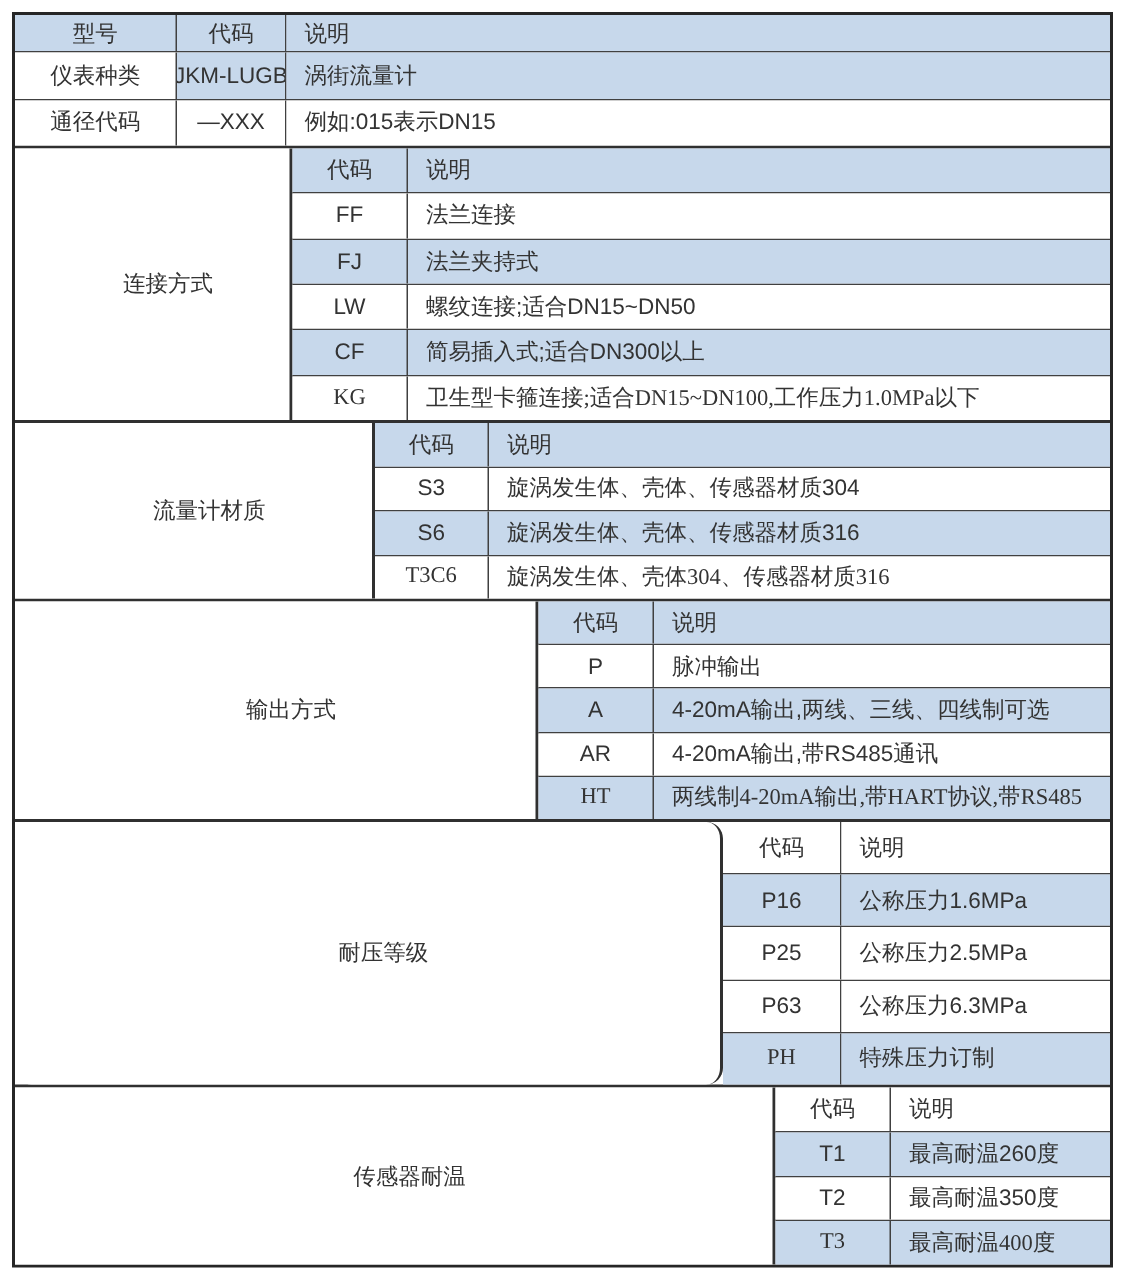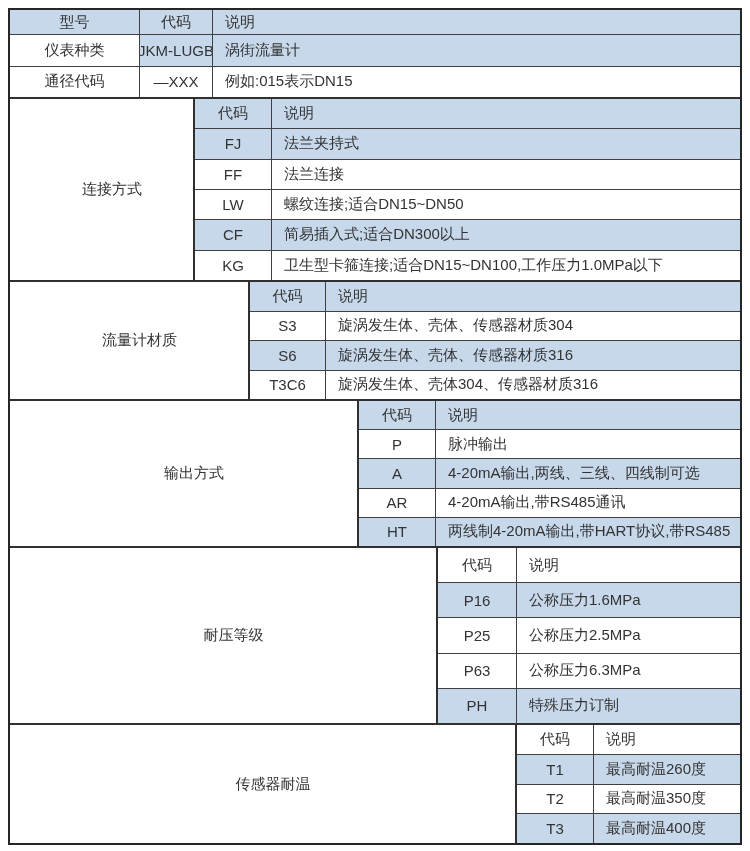--- a/index.html
+++ b/index.html
@@ -16,42 +16,42 @@
   .sec:last-child{border-bottom:none;}
   .sec-a{flex-direction:column;height:89px;}
   .sec-b{height:183px;}
   .sec-c{height:119px;}
   .sec-d{height:147px;}
   .sec-e{height:177px;}
   .sec-f{height:118px;}
   .arow{display:flex;flex:1;border-bottom:1px solid #404040;box-sizing:border-box;}
   .arow:last-child{border-bottom:none;text-align:right;}
   .arow-header{flex:0 0 25px;}
-  .c1{width:130px;border-right:1px solid #404040;}
+  .c1{width:108px;border-right:1px solid #404040;}
   .c2{width:73px;border-right:1px solid #404040;}
   .c3{flex:1;}
   .cell{display:flex;align-items:center;box-sizing:border-box;overflow:hidden;white-space:nowrap;}
   .center{justify-content:center;}
   .left{padding-left:12px;}
   .label-cell{
     display:flex;align-items:center;justify-content:center;
     border-right:2px solid #303030;box-sizing:border-box;background:#ffffff;
     overflow:hidden;white-space:nowrap;padding-left:21px;
   }
   .subtable{flex:1;display:flex;flex-direction:column;min-width:0;}
   .srow{display:flex;flex:1;border-bottom:1px solid #404040;box-sizing:border-box;min-height:0;}
-  .srow:last-child{border-bottom:none;}
+  .srow:last-child{border-bottom:none;font-family:Liberation Serif, serif;}
   .code{display:flex;align-items:center;justify-content:center;border-right:1px solid #404040;box-sizing:border-box;overflow:hidden;white-space:nowrap;}
   .desc{flex:1;display:flex;align-items:center;padding-left:12px;box-sizing:border-box;overflow:hidden;white-space:nowrap;}
   .bg-b{background:#c7d8eb;}
   .bg-w{background:#ffffff;}
   .sec-b .label-cell{width:185px;}  .sec-b .code{width:77px;}
   .sec-c .label-cell{width:240px;}  .sec-c .code{width:76px;}
   .sec-d .label-cell{width:349px;}  .sec-d .code{width:77px;}
-  .sec-e .label-cell{width:428px;}  .sec-e .code{width:79px;}
+  .sec-e .label-cell{width:472px;border-radius:11px;}  .sec-e .code{width:79px;}
   .sec-f .label-cell{width:507px;}  .sec-f .code{width:77px;}
 </style>
 </head>
 <body>
 
 <div class="spec-table">
 
   <div class="sec sec-a">
     <div class="arow arow-header">
       <div class="cell center c1 bg-b">型号</div>
@@ -71,28 +71,28 @@
   </div>
 
   <div class="sec sec-b">
     <div class="label-cell">连接方式</div>
     <div class="subtable">
       <div class="srow">
         <div class="code bg-b">代码</div>
         <div class="desc bg-b">说明</div>
       </div>
       <div class="srow">
+        <div class="code bg-w">FF</div>
+        <div class="desc bg-w">法兰连接</div>
+      </div>
+      <div class="srow">
         <div class="code bg-b">FJ</div>
         <div class="desc bg-b">法兰夹持式</div>
       </div>
       <div class="srow">
-        <div class="code bg-w">FF</div>
-        <div class="desc bg-w">法兰连接</div>
-      </div>
-      <div class="srow">
         <div class="code bg-w">LW</div>
         <div class="desc bg-w">螺纹连接;适合DN15~DN50</div>
       </div>
       <div class="srow">
         <div class="code bg-b">CF</div>
         <div class="desc bg-b">简易插入式;适合DN300以上</div>
       </div>
       <div class="srow">
         <div class="code bg-w">KG</div>
         <div class="desc bg-w">卫生型卡箍连接;适合DN15~DN100,工作压力1.0MPa以下</div>

